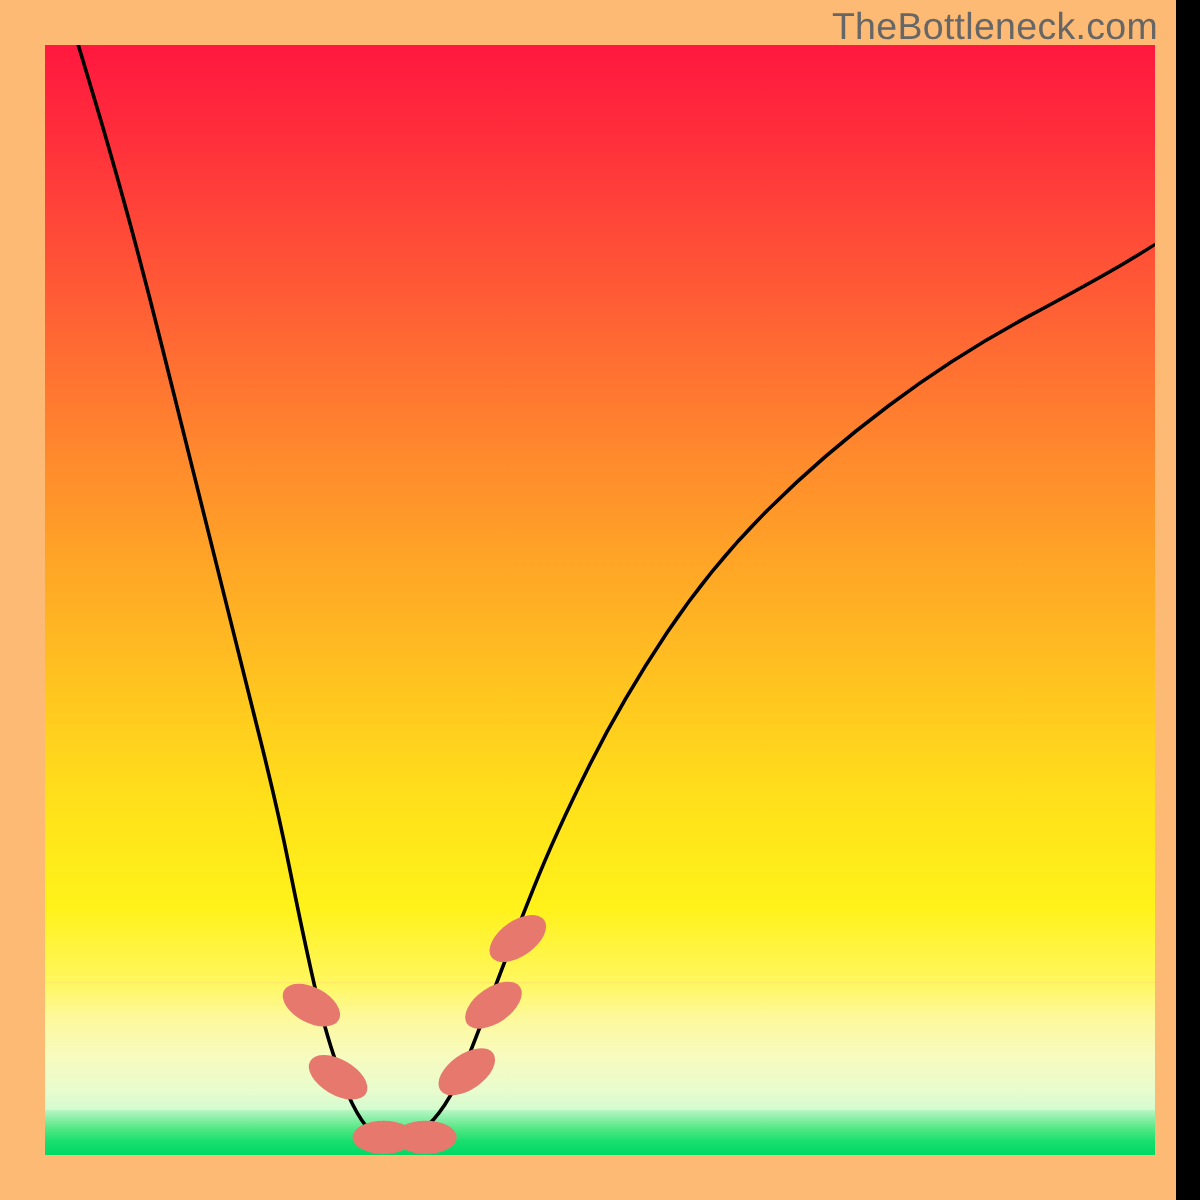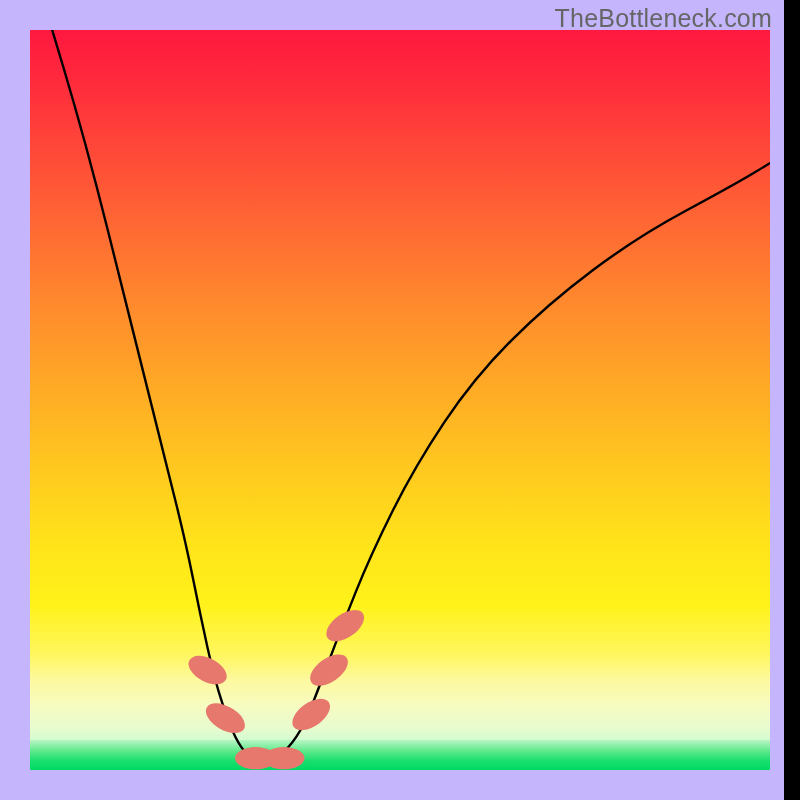--- a/index.html
+++ b/index.html
@@ -8,21 +8,21 @@
     width: 800px;
     height: 800px;
     overflow: hidden;
     background: #000;
     font-family: Arial, Helvetica, sans-serif;
   }
   .frame {
     position: relative;
     width: 784px;
     height: 800px;
-    background: #c4b5fd;
+    background: #fdba74;
   }
   .watermark {
     position: absolute;
     top: 4px;
     right: 12px;
     color: #666;
     font-size: 25px;
     font-weight: 400;
     letter-spacing: 0.2px;
     user-select: none;

